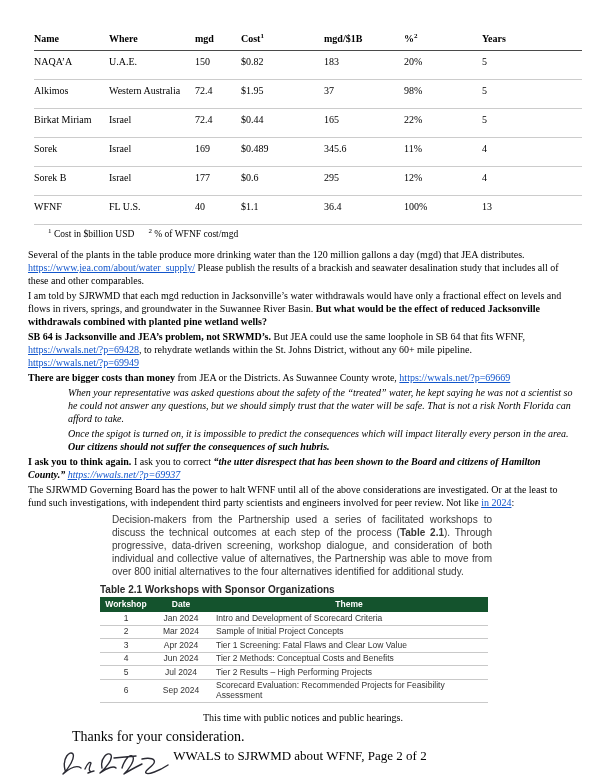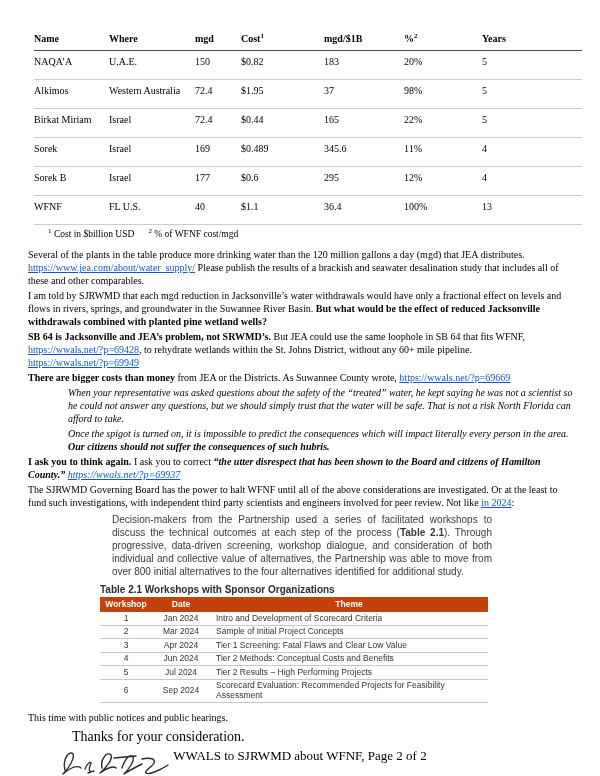--- a/index.html
+++ b/index.html
@@ -44,29 +44,29 @@
   .tbl-caption {
     margin: 6px 0 2px 72px;
     font-family: "Liberation Sans", sans-serif;
     font-size: 10px; font-weight: bold; color: #2b2b2b;
   }
   table.workshops {
     border-collapse: collapse; margin-left: 72px; width: 388px; table-layout: fixed;
     font-family: "Liberation Sans", sans-serif; font-size: 8.5px; color: #333;
   }
   table.workshops thead th {
-    background: #c2410c; color: #ffffff; font-weight: bold;
+    background: #14532d; color: #ffffff; font-weight: bold;
     padding: 3px 2px; text-align: center; line-height: 9px;
   }
   table.workshops td { border-bottom: 1px solid #c9c9c9; padding: 1.5px 2px; line-height: 9.5px; }
   table.workshops td.c { text-align: center; }
   table.workshops td.theme { text-align: left; padding-left: 6px; }
 
   
-  .closing-1 { margin: 8px 0 0 0; font-size: 10px; line-height: 13px; }
+  .closing-1 { margin: 8px 0 0 0; font-size: 10px; line-height: 13px; text-align: center; }
   .thanks { margin: 6px 0 0 44px; font-size: 14px; line-height: 13px; }
   .signature { display: block; margin: 3px 0 0 30px; }
   .sig-name { margin: 1px 0 0 39px; font-size: 12px; line-height: 13px; }
 
   .page-footer {
     position: absolute; bottom: 12px; left: 0; width: 600px;
     text-align: center; font-size: 13px;
   }
 </style>
 </head>

